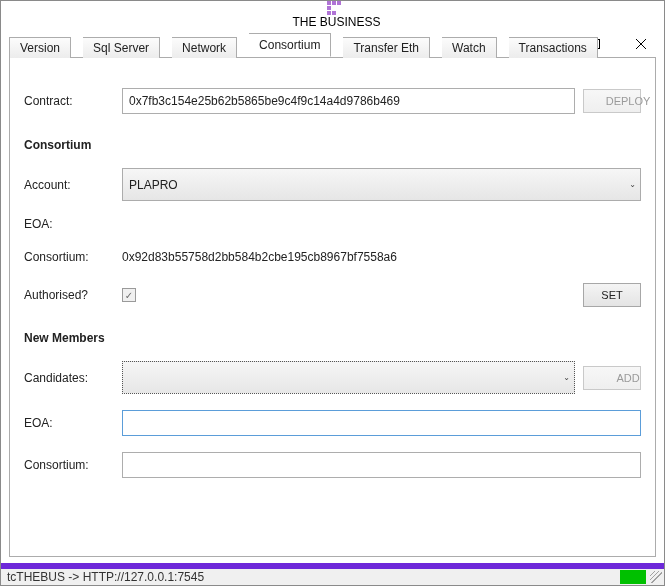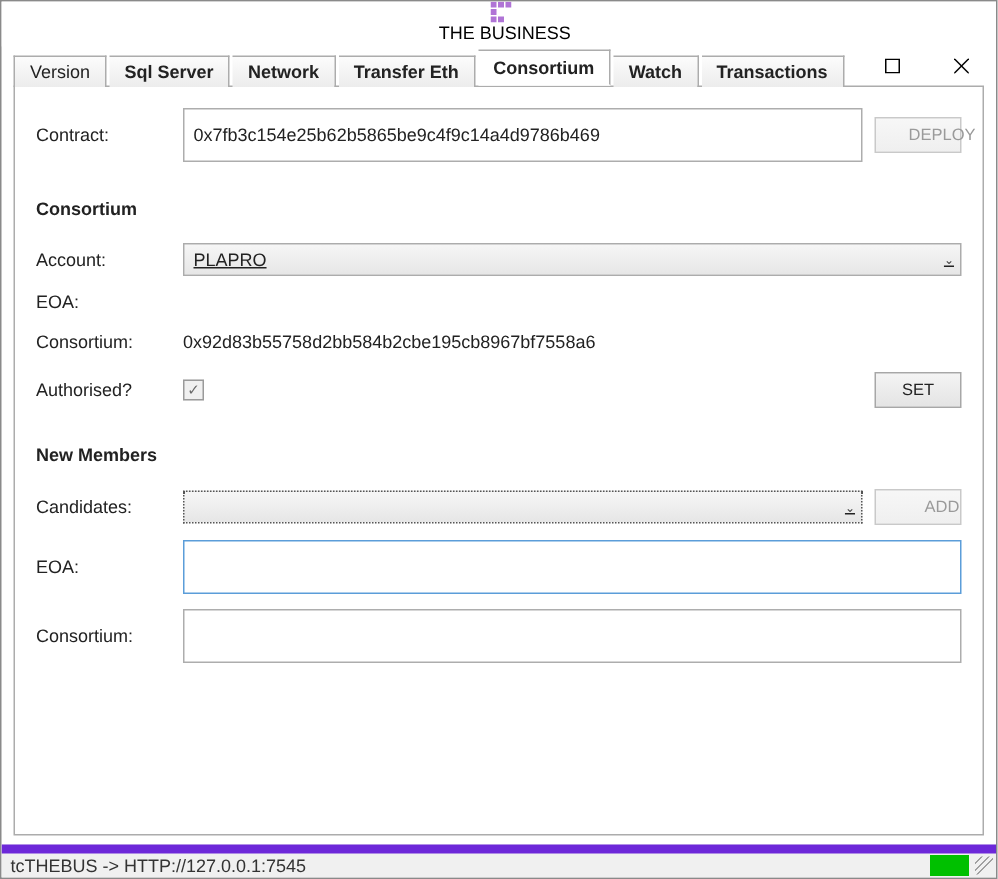--- a/index.html
+++ b/index.html
@@ -50,92 +50,92 @@
     display: flex;
     align-items: flex-end;
     height: 22px;
     position: relative;
     z-index: 2;
   }
   .tab {
     border: 1px solid #acacac;
     border-bottom: none;
     padding: 3px 10px 3px 10px;
-    margin-right: 2px;
+    margin-right: 12px;
     background: linear-gradient(#fcfcfc,#ececec);
     font-size: 12px;
     color: #222;
     cursor: default;
     position: relative;
     top: 1px;
   }
-  .tab + .tab { border-left: none; font-weight: bold; }
+  .tab + .tab { border-left: none; }
   .tab.active {
     background: #fff;
     border-bottom: 1px solid #fff;
     padding-top: 4px;
     padding-bottom: 4px;
     top: 0;
     z-index: 3;
   }
   .tab-panel {
     border: 1px solid #acacac;
     height: 500px;
     background: #fff;
     padding: 14px 14px;
     position: relative;
     z-index: 1;
   }
   .row {
     display: flex;
     align-items: center;
     margin-bottom: 10px;
+    margin-top: 16px;
   }
   .label {
     width: 98px;
     color: #222;
     font-size: 12px;
   }
   .section-head {
     font-weight: 600;
     color: #222;
     margin: 24px 0 16px 0;
     font-size: 12px;
   }
   .text-input {
     flex: 1;
-    height: 36px;
+    height: 26px;
     border: 1px solid #adadad;
     padding: 0 6px;
     font-size: 12px;
     color: #222;
     background: #fff;
   }
   .text-input.focused {
     border: 1px solid #5b9dd9;
     outline: none;
   }
   .valbox {
     flex: 1;
     font-size: 12px;
     color: #222;
     padding: 3px 0;
   }
   .select-box {
     flex: 1;
-    height: 22px;
+    height: 33px;
     border: 1px solid #acacac;
     background: linear-gradient(#f6f6f6,#e6e6e6);
     display: flex;
     align-items: center;
     padding: 0 4px 0 6px;
     font-size: 12px;
     color: #222;
     position: relative;
-    text-decoration: underline;
   }
   .select-box.dotted {
     border: 1px dotted #555;
     background: linear-gradient(#f6f6f6,#e6e6e6);
   }
   .select-caret {
     margin-left: auto;
     font-size: 8px;
     color: #444;
   }
@@ -233,22 +233,22 @@
         </svg>
     </div>
   </div>
 </div>
 
 <div class="content-wrap">
   <div class="tabs-bar">
     <div class="tab">Version</div>
     <div class="tab">Sql Server</div>
     <div class="tab">Network</div>
+    <div class="tab active">Consortium</div>
     <div class="tab">Transfer Eth</div>
-    <div class="tab active">Consortium</div>
     <div class="tab">Watch</div>
     <div class="tab">Transactions</div>
   </div>
 
   <div class="tab-panel">
 
     <div class="row">
       <div class="label">Contract:</div>
       <input class="text-input" value="0x7fb3c154e25b62b5865be9c4f9c14a4d9786b469" style="">
       <div class="btn disabled">DEPLOY</div>

